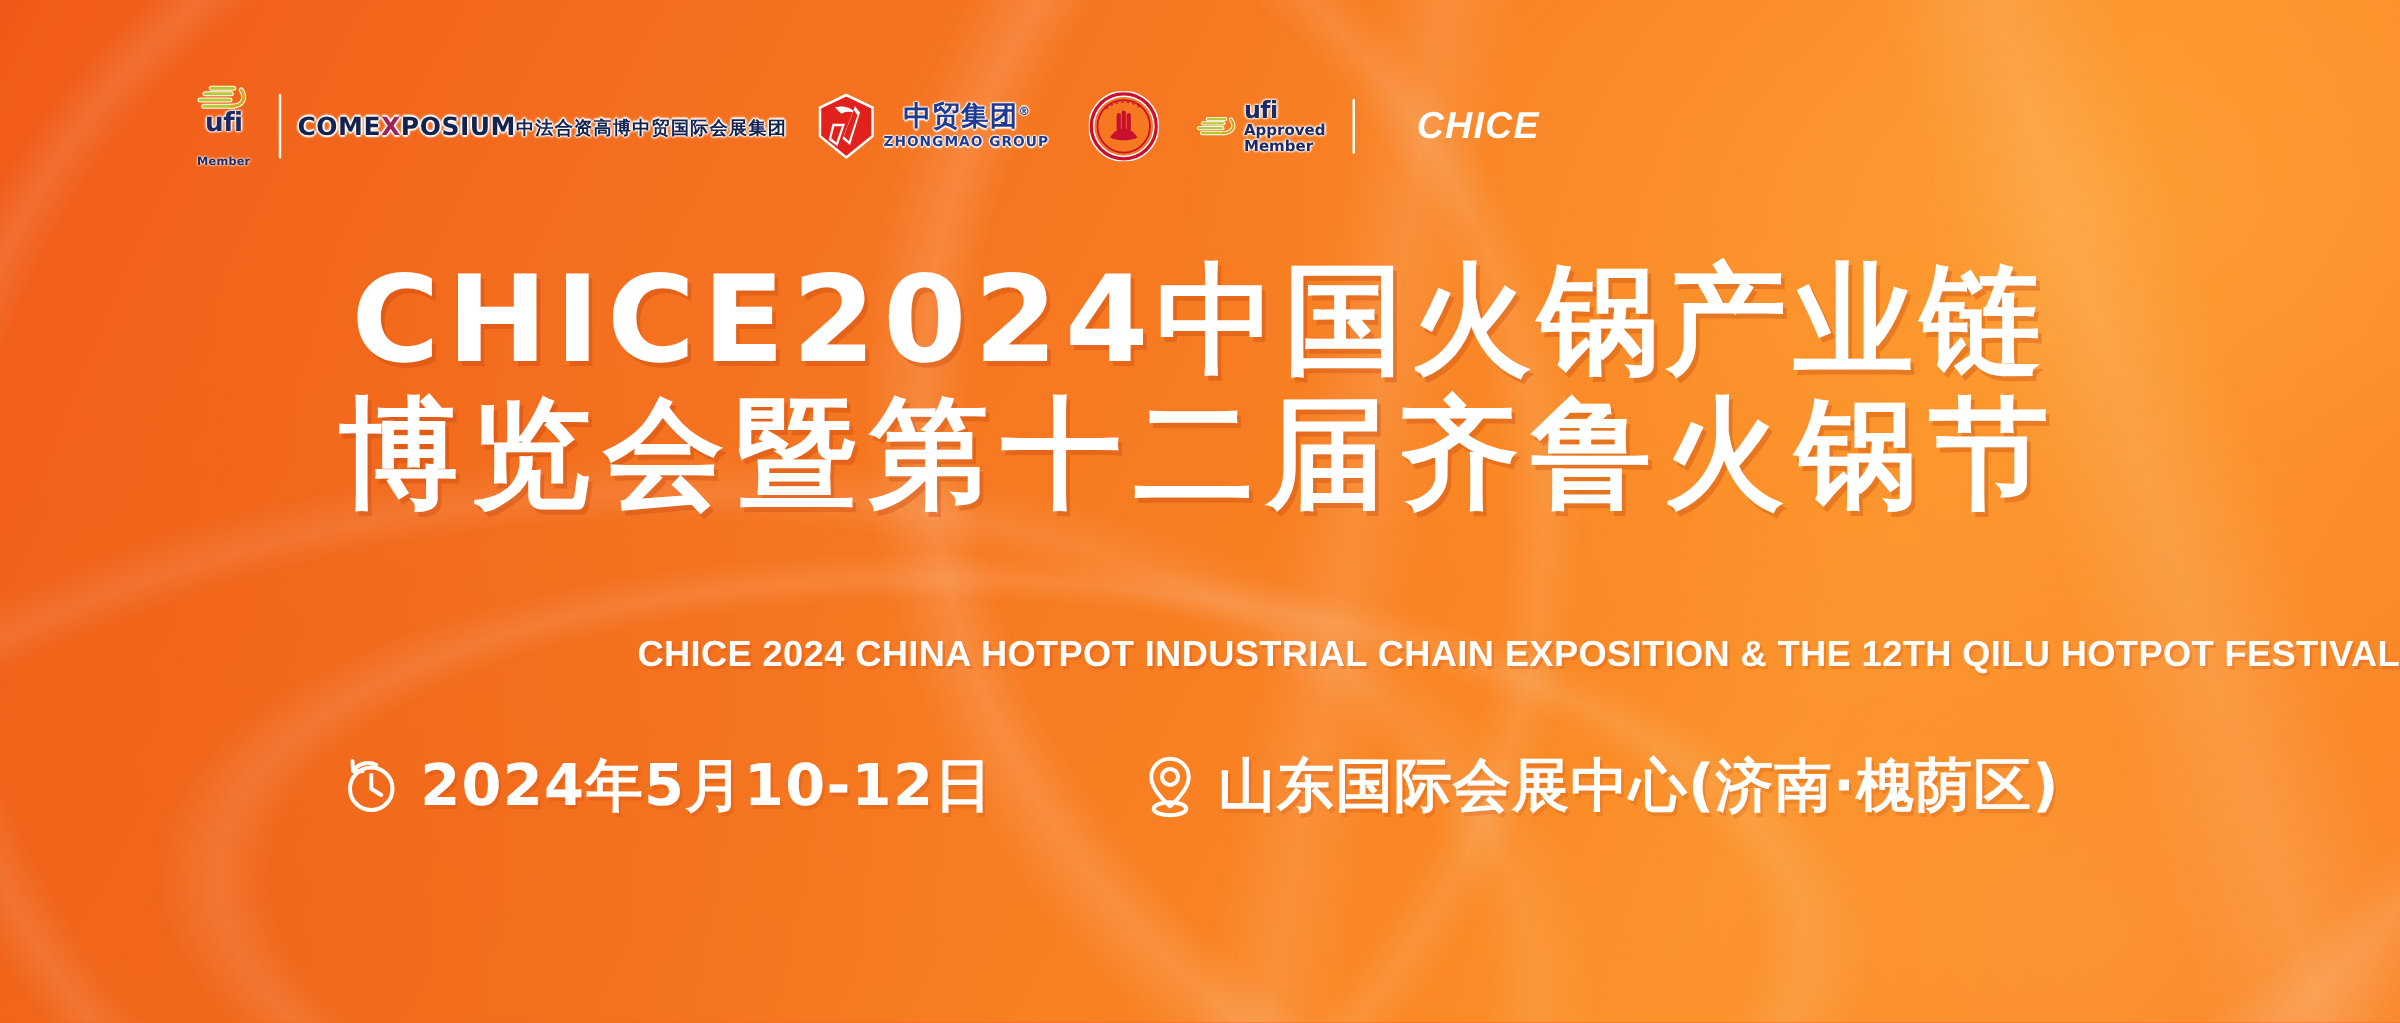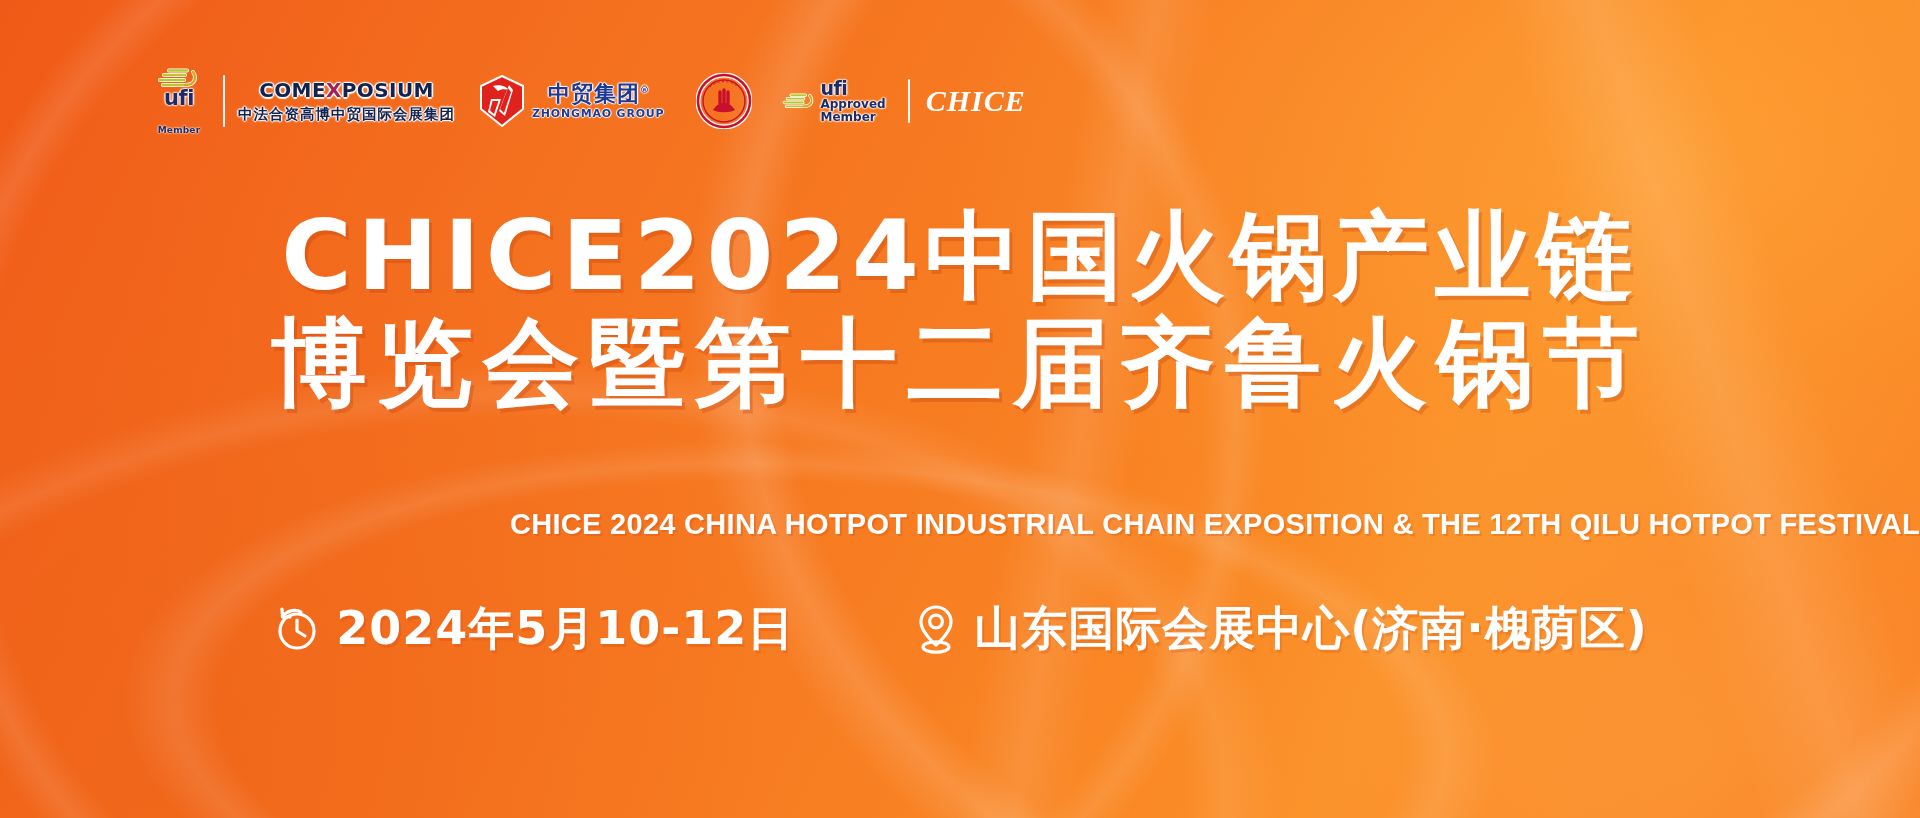--- a/index.html
+++ b/index.html
@@ -40,21 +40,21 @@
   .logo-row{
     position:absolute;left:148px;top:68px;height:66px;
     display:flex;align-items:center;gap:0;justify-content:center;
   }
   .logo-ufi-member{display:flex;flex-direction:column;align-items:center;justify-content:center;width:62px;}
   .ufi-word{font-family:"DejaVu Sans",sans-serif;font-weight:bold;font-size:21px;color:#1d2a63;line-height:.95;letter-spacing:-.5px;
     text-shadow:0 0 2px #fff,0 0 2px #fff,1px 0 2px #fff,-1px 0 2px #fff;}
   .ufi-member-word{font-family:"DejaVu Sans",sans-serif;font-weight:bold;font-size:9px;color:#1d2a63;letter-spacing:.2px;
     text-shadow:0 0 2px #fff,0 0 2px #fff;margin-top:17px;}
   .vsep{width:2px;height:52px;background:#ffffff;margin:0 13px;border-radius:1px;opacity:.95;}
-  .comex{display:flex;flex-direction:column;align-items:center;}
+  .comex{display:flex;align-items:center;}
   .comex-word{font-family:"DejaVu Sans",sans-serif;font-weight:bold;font-size:20px;color:#14224f;letter-spacing:.4px;white-space:nowrap;
     text-shadow:-1.5px 0 1px #fff,1.5px 0 1px #fff,0 -1.5px 1px #fff,0 1.5px 1px #fff,0 0 3px #fff;}
   .comex-x{color:#a32157;}
   .comex-cn{font-family:"DejaVu Sans","Liberation Sans",sans-serif;font-weight:bold;font-size:14.5px;color:#14224f;letter-spacing:1px;white-space:nowrap;margin-top:3px;
     text-shadow:-1.2px 0 1px #fff,1.2px 0 1px #fff,0 -1.2px 1px #fff,0 1.2px 1px #fff,0 0 3px #fff;}
 
   .zm-logo{display:flex;align-items:center;gap:7px;margin-left:24px;}
   .zm-mark{width:46px;height:52px;position:relative;}
   .zm-text{display:flex;flex-direction:column;}
   .zm-cn{font-family:"DejaVu Sans","Liberation Sans",sans-serif;font-weight:bold;font-size:22px;color:#1f3a93;letter-spacing:1px;line-height:1.05;white-space:nowrap;position:relative;
@@ -64,21 +64,21 @@
     text-shadow:-1px 0 1px #fff,1px 0 1px #fff,0 -1px 1px #fff,0 1px 1px #fff;}
 
   .seal{margin-left:32px;width:56px;height:56px;}
   .ufi-approved{margin-left:30px;display:flex;align-items:center;gap:4px;}
   .ufi-ap-text{display:flex;flex-direction:column;line-height:1.02;}
   .ufi-ap-ufi{font-family:"DejaVu Sans",sans-serif;font-weight:bold;font-size:19px;color:#1d2a63;letter-spacing:-.5px;
     text-shadow:0 0 2px #fff,0 0 2px #fff,1px 0 2px #fff,-1px 0 2px #fff;}
   .ufi-ap-sub{font-family:"DejaVu Sans",sans-serif;font-weight:bold;font-size:12px;color:#1d2a63;
     text-shadow:0 0 2px #fff,0 0 2px #fff,1px 0 2px #fff,-1px 0 2px #fff;}
   .vsep2{width:2px;height:44px;background:#fff;margin:0 16px 0 22px;border-radius:1px;}
-  .chice-logo{font-family:Liberation Serif, serif;font-style:italic;font-weight:bold;font-size:30px;color:#ffffff;letter-spacing:1px;white-space:nowrap;display:flex;align-items:center;}
+  .chice-logo{font-family:Liberation Sans, sans-serif;font-style:italic;font-weight:bold;font-size:30px;color:#ffffff;letter-spacing:1px;white-space:nowrap;display:flex;align-items:center;margin-left:33px;}
 
   
   .title-block{position:absolute;left:0;top:0;width:1920px;}
   .t-line{
     color:#ffffff;font-weight:bold;white-space:nowrap;text-align:center;
     text-shadow:3px 4px 0 rgba(190,60,10,.30);
   }
   .t1{position:absolute;top:193px;left:0;width:1920px;font-size:96px;letter-spacing:6px;
       font-family:"DejaVu Sans","Liberation Sans",sans-serif;}
   .t2{position:absolute;top:300px;left:0;width:1920px;font-size:96px;letter-spacing:10px;

